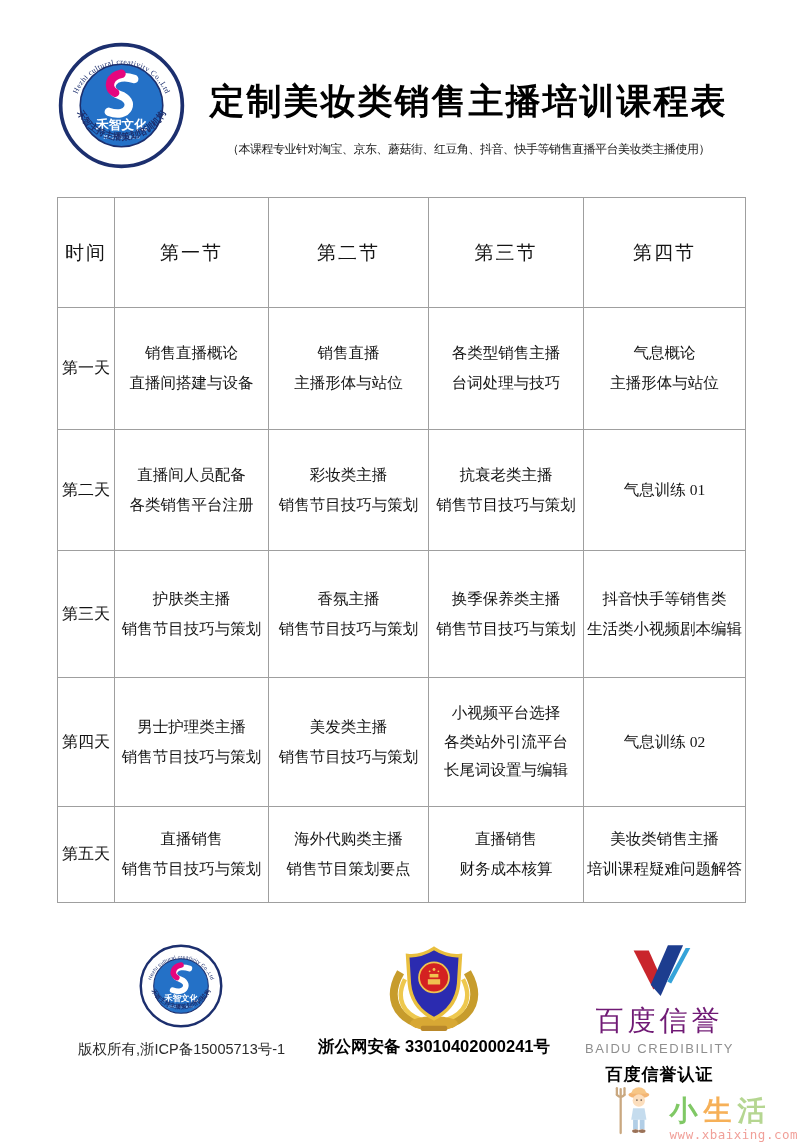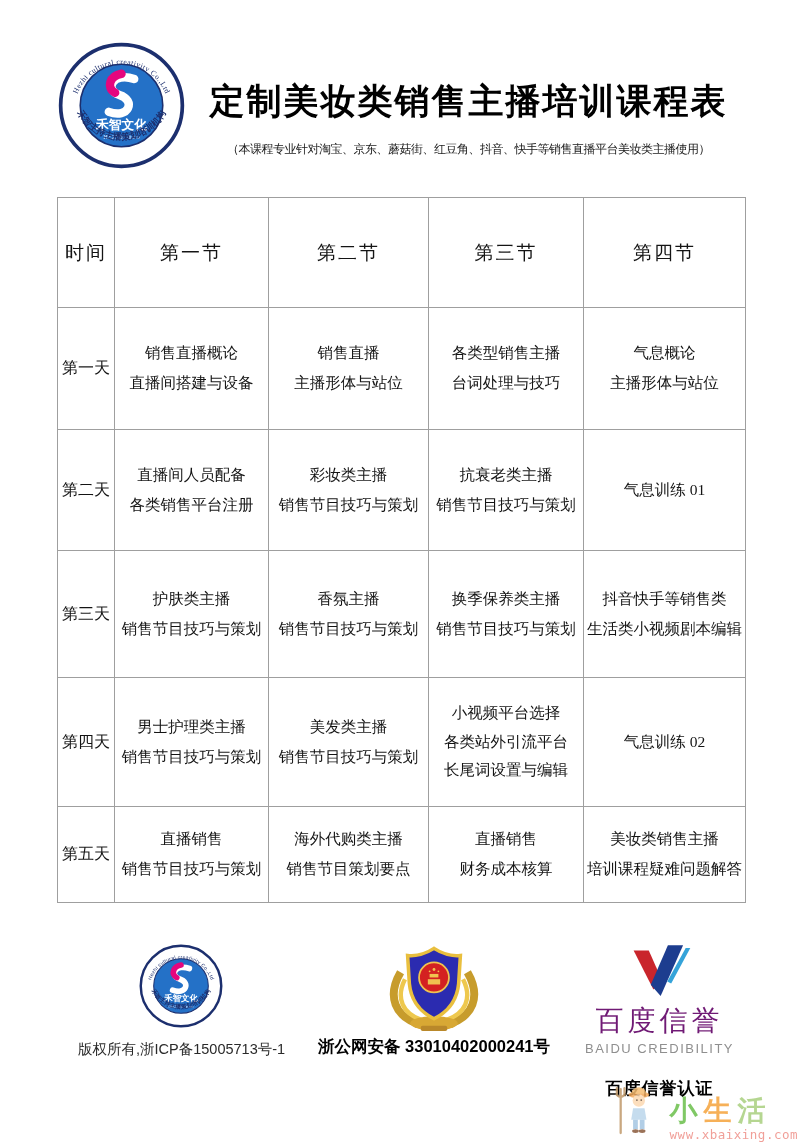--- a/index.html
+++ b/index.html
@@ -32,21 +32,21 @@
   .f-left{left:78px;width:205px;}
   .f-center{left:314px;width:240px;}
   .f-right{left:582px;width:155px;}
   .logo-small{width:84px;height:84px;margin:0 auto;}
   .copyright-text{margin-top:12px;font-size:14.5px;color:#2a2a2a;white-space:nowrap;}
   .badge-icon{width:100px;height:88px;margin:0 auto;}
   .police-text{margin-top:4px;font-size:16.5px;font-weight:bold;color:#000;white-space:nowrap;}
   .baidu-v{width:72px;height:58px;margin:0 auto;}
   .baidu-cn{font-size:28px;letter-spacing:4px;color:#701a75;margin-top:0;}
   .baidu-en{font-size:13px;letter-spacing:1.5px;color:#8f8f8f;margin-top:1px;}
-  .baidu-cert{font-size:17px;font-weight:bold;color:#000;margin-top:21px;letter-spacing:1px;white-space:nowrap;}
+  .baidu-cert{font-size:17px;font-weight:bold;color:#000;margin-top:7px;letter-spacing:1px;white-space:nowrap;}
   
   .watermark{position:absolute;right:2px;bottom:3px;display:flex;align-items:flex-end;opacity:0.85;}
   .mascot{width:42px;height:60px;flex:0 0 auto;}
   .wm-text{display:flex;flex-direction:column;align-items:flex-start;margin-left:14px;}
   .site-name{font-size:28px;font-weight:bold;letter-spacing:6px;line-height:1;font-family:"DejaVu Sans",sans-serif;}
   .site-url{font-size:12.5px;color:#ee8f87;letter-spacing:0.5px;margin-top:2px;font-family:"DejaVu Sans Mono",monospace;}
 </style>
 </head>
 <body>
 

